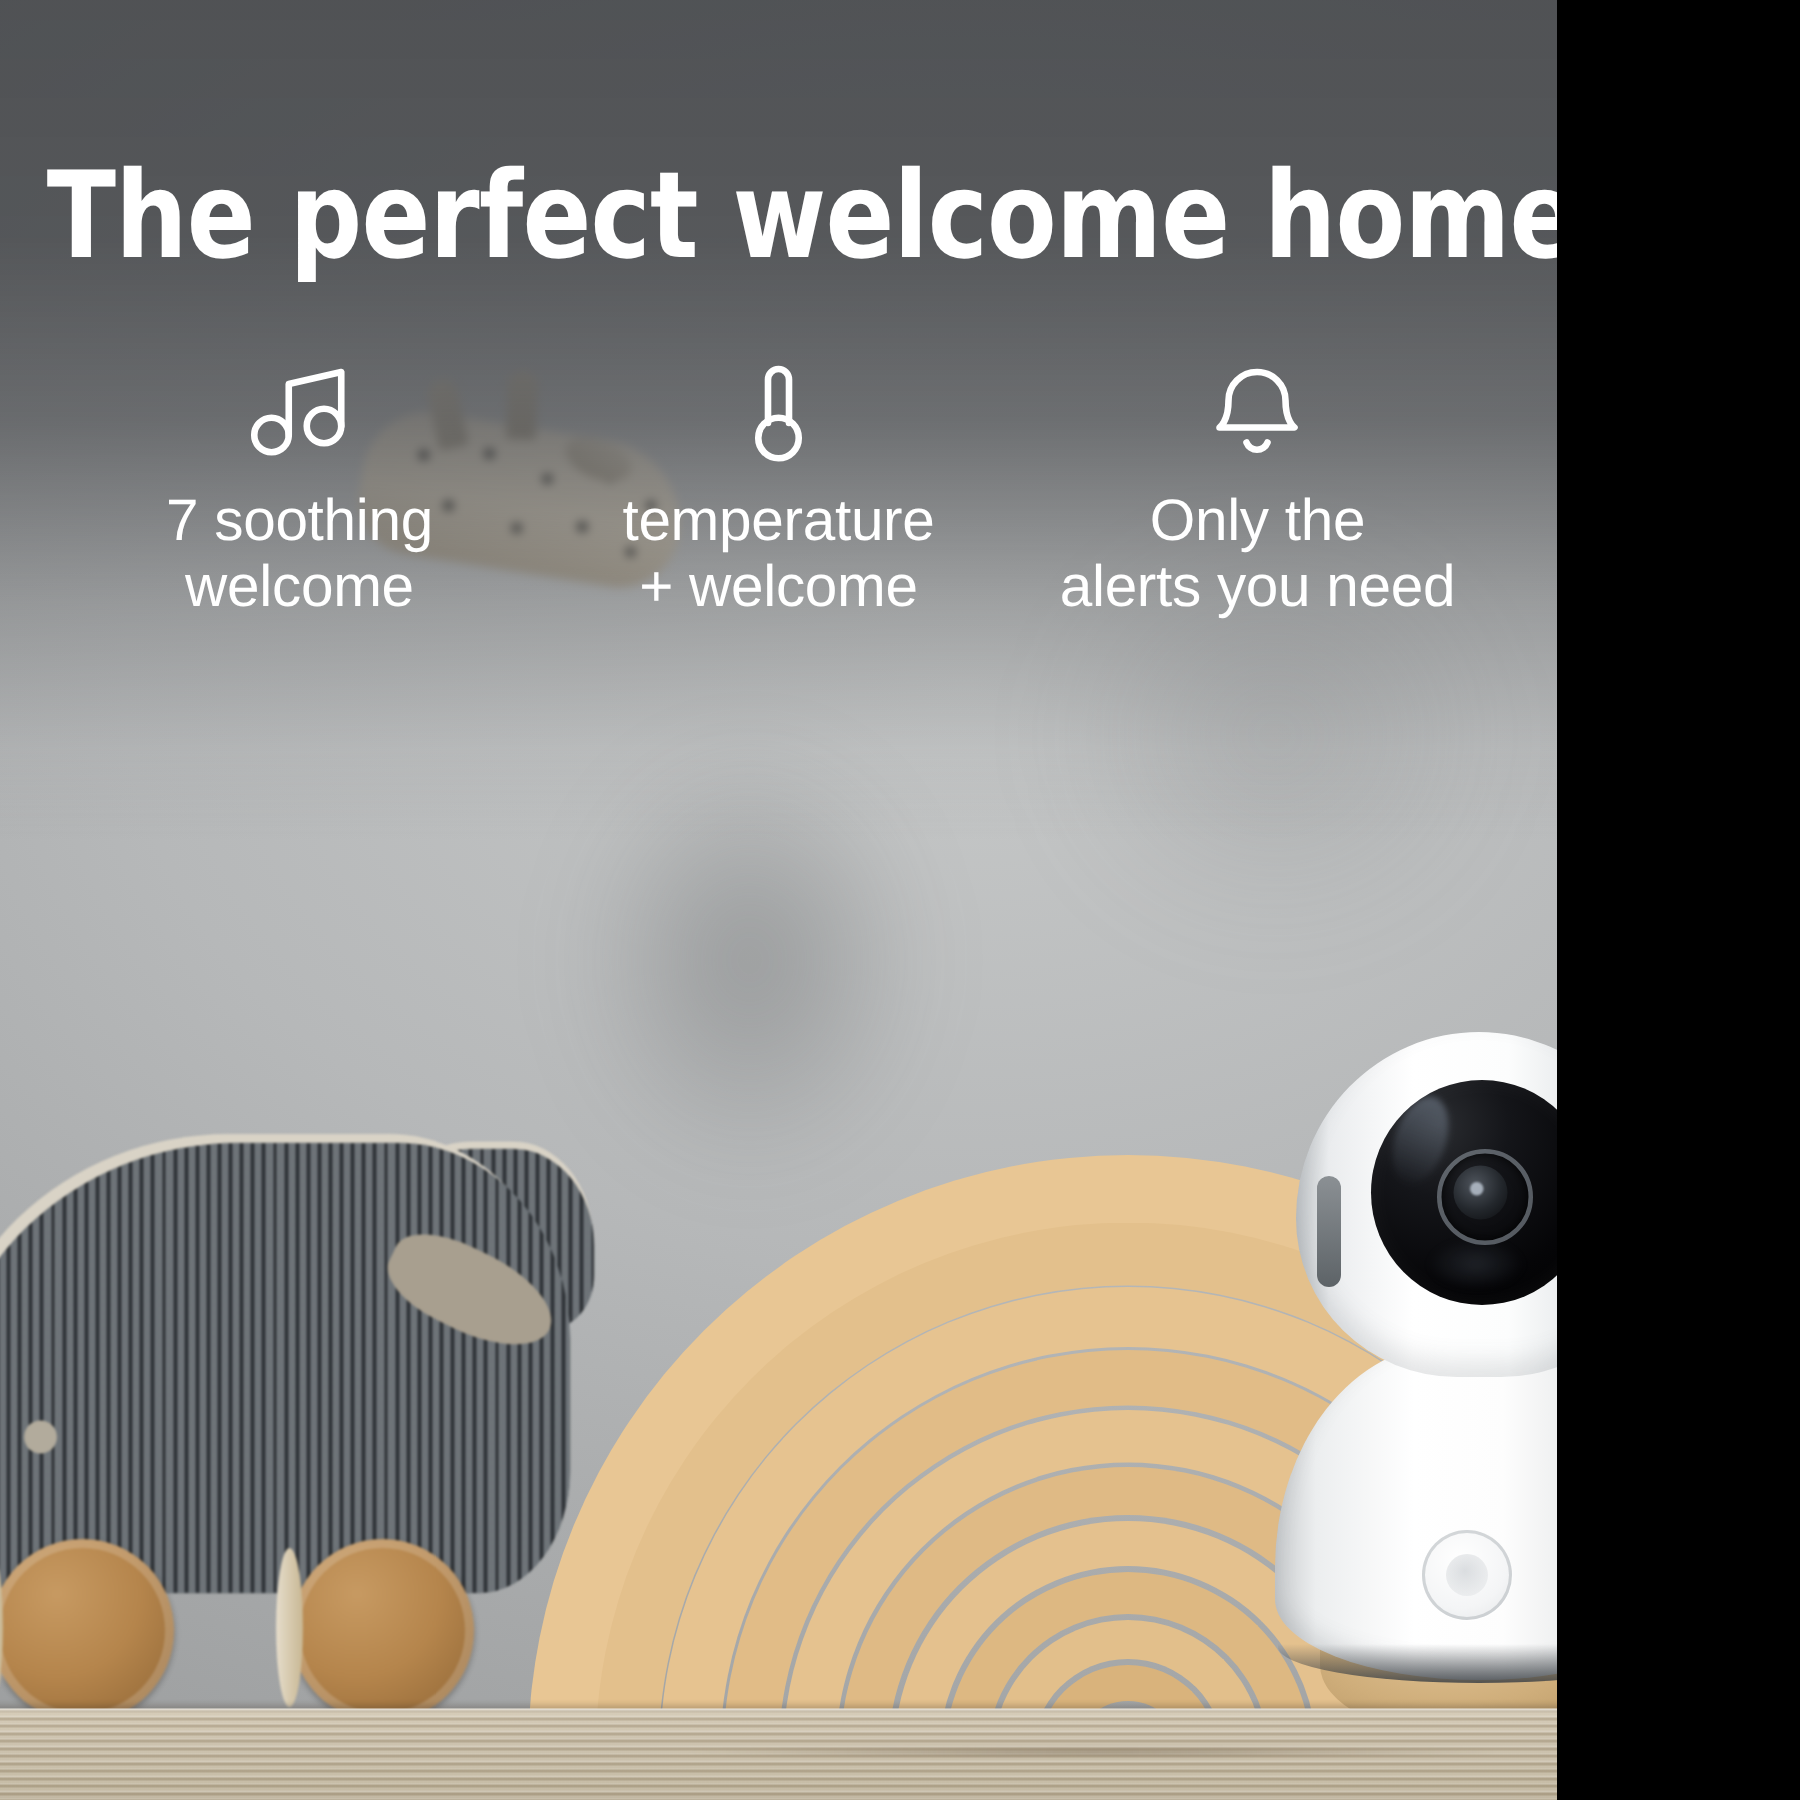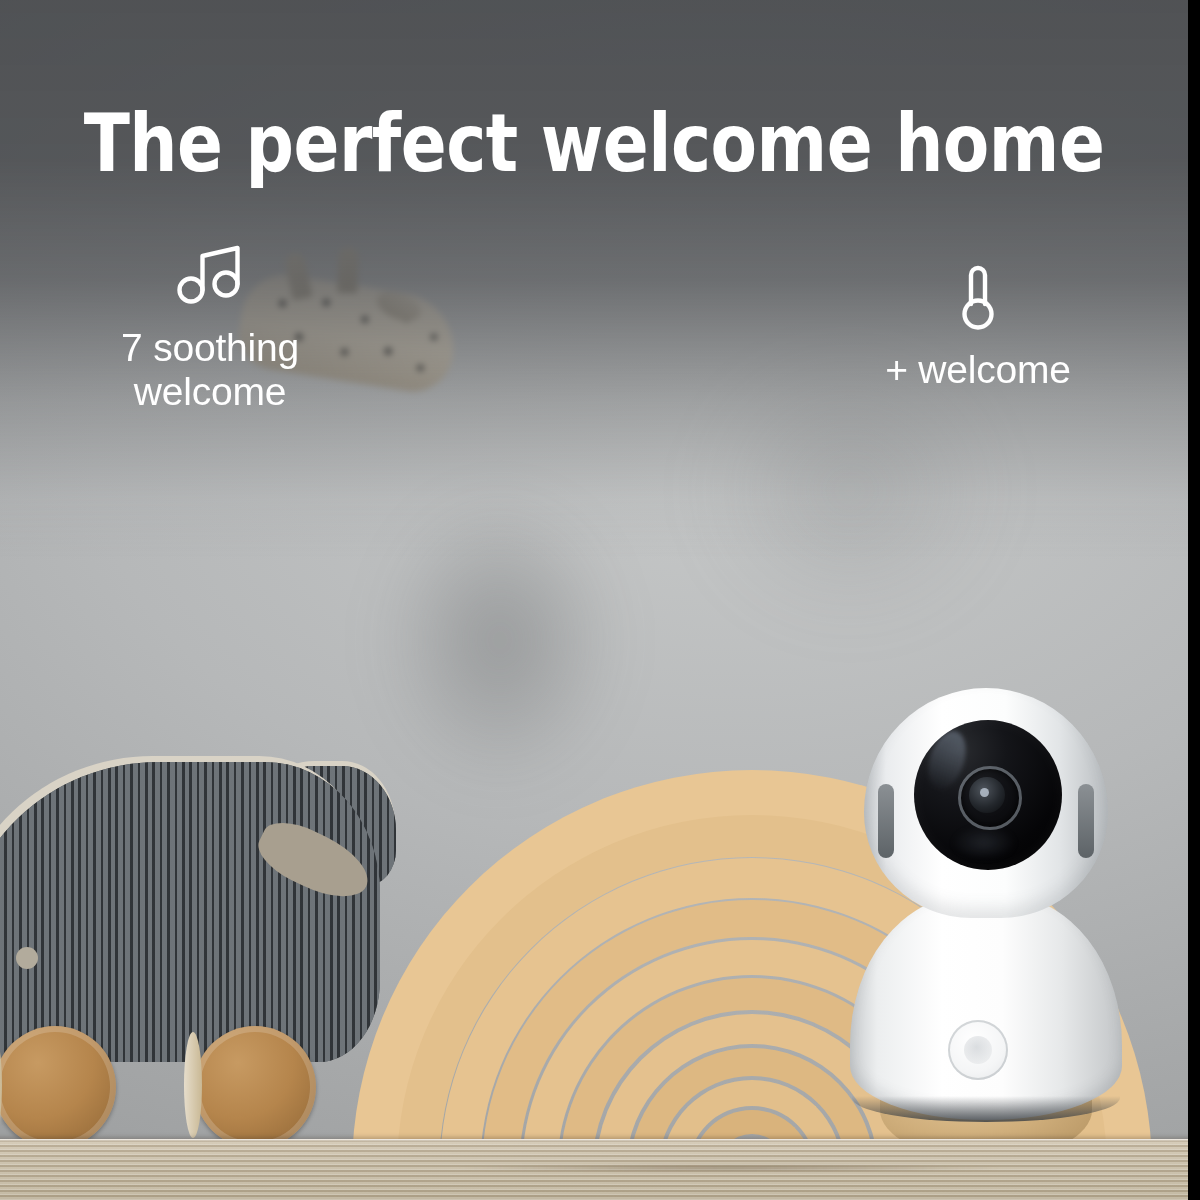--- a/index.html
+++ b/index.html
@@ -7,21 +7,21 @@
     margin: 0;
     padding: 0;
     background: #000;
   }
   body {
     font-family: "Liberation Sans", "DejaVu Sans", sans-serif;
   }
 
   #scene {
     position: relative;
-    width: 1188px;
+    width: 1038px;
     height: 1200px;
     overflow: hidden;
     background: #737373;
   }
 
   
   .photo {
     position: absolute;
     inset: 0;
     overflow: hidden;
@@ -446,21 +446,21 @@
     white-space: nowrap;
   }
 
   .features {
     position: absolute;
     left: 40px;
     right: 40px;
     top: 238px;
     display: flex;
     justify-content: space-between;
-    align-items: center;
+    align-items: flex-end;
   }
   .feature {
     width: 340px;
     display: flex;
     flex-direction: column;
     align-items: center;
   }
   .feature-icon {
     height: 72px;
     display: flex;
@@ -591,20 +591,33 @@
       </div>
 
       <div class="feature">
         <div class="feature-icon">
           <svg width="48" height="68" viewBox="0 0 48 68" fill="none" stroke="#ffffff" stroke-width="4.4" stroke-linecap="round" stroke-linejoin="round">
             <path d="M31 42 V 13 a7 7 0 0 0 -14 0 V 42"></path>
             <circle cx="24" cy="52" r="13.5"></circle>
           </svg>
         </div>
         <div class="feature-label">
+          <span>temperature</span>
           <span>+ welcome</span>
         </div>
       </div>
 
+      <div class="feature">
+        <div class="feature-icon">
+          <svg width="76" height="66" viewBox="0 0 76 66" fill="none" stroke="#ffffff" stroke-width="4.4" stroke-linecap="round" stroke-linejoin="round">
+            <path d="M13 44 C 13 44 19 40 19 26 a 19 19 0 0 1 38 0 c 0 14 6 18 6 18 Z"></path>
+            <path d="M31 54 a 7.5 7.5 0 0 0 14 0"></path>
+          </svg>
+        </div>
+        <div class="feature-label">
+          <span>Only the</span>
+          <span>alerts you need</span>
+        </div>
+      </div>
 
     </div>
   </div>
 </div>
 
 </body></html>

